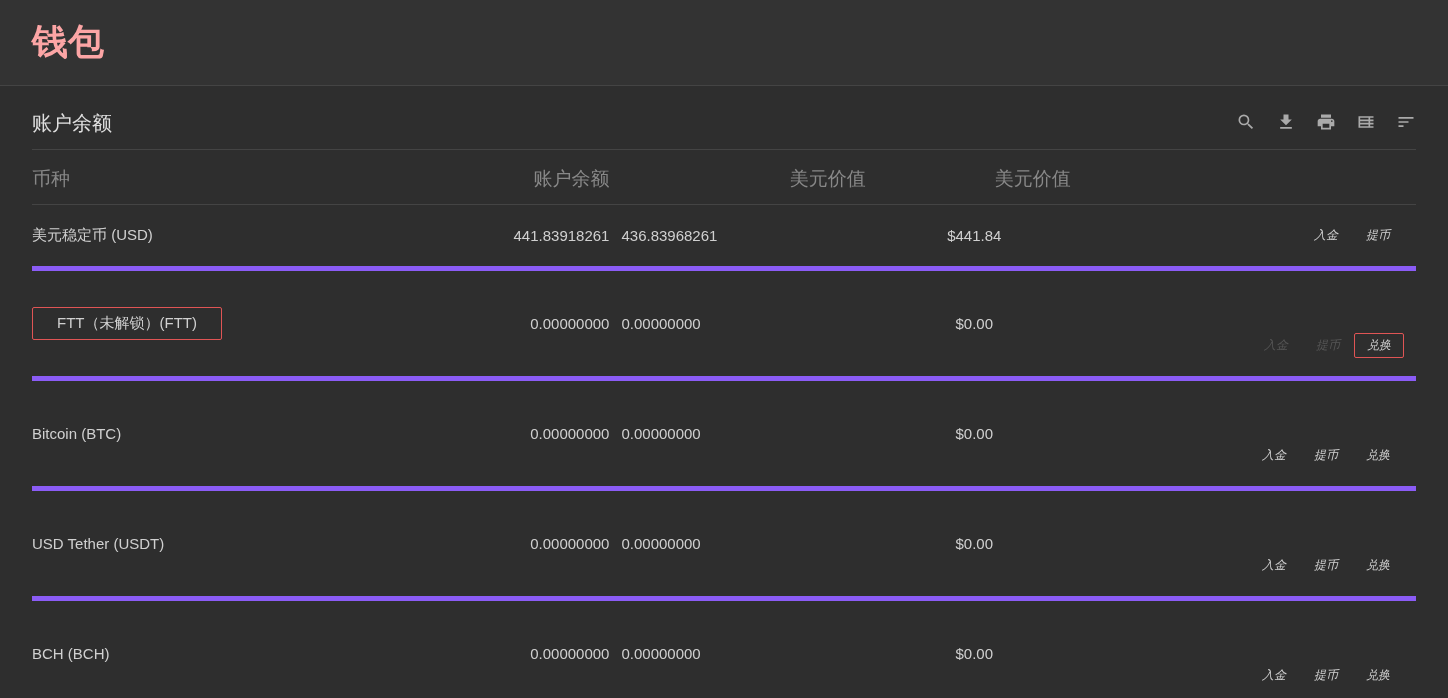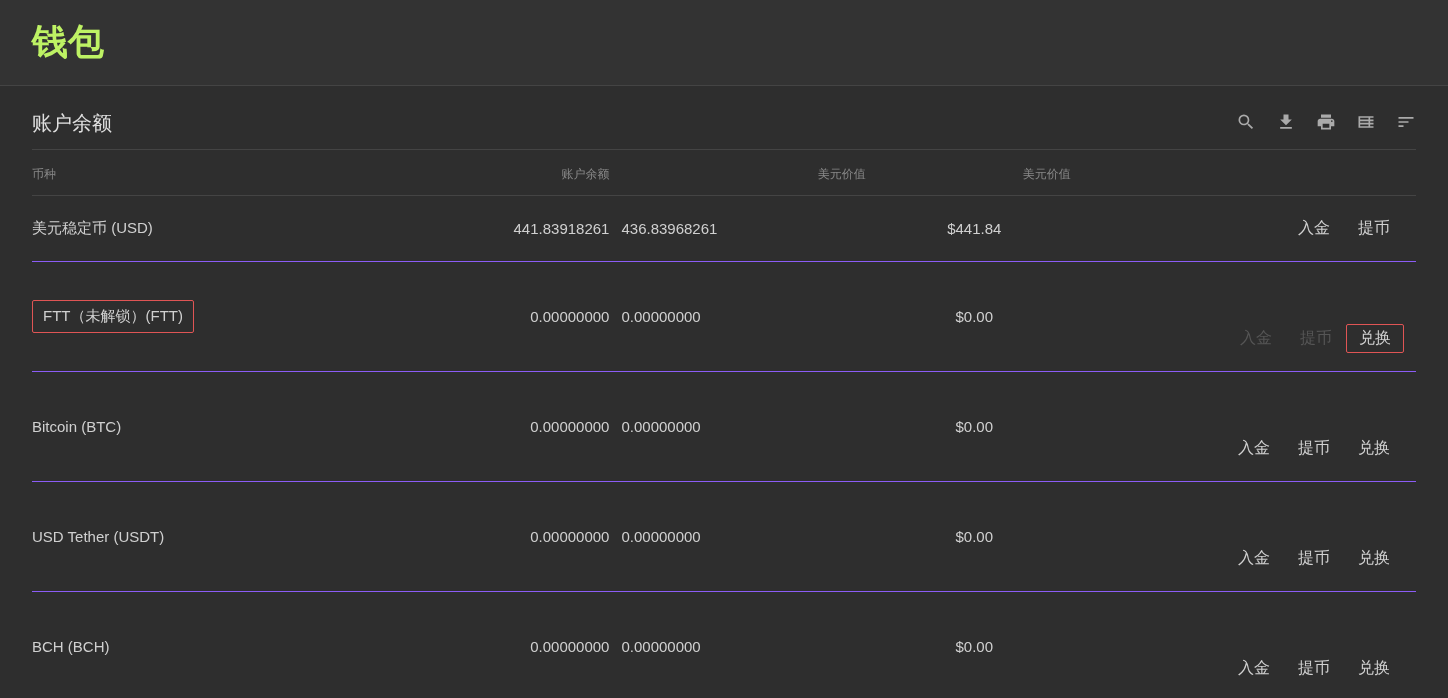--- a/index.html
+++ b/index.html
@@ -13,21 +13,21 @@
 
     .page-header {
       background-color: #333333;
       padding: 18px 32px 18px 32px;
       border-bottom: 1px solid #444;
     }
 
     .page-title {
       font-size: 36px;
       font-weight: bold;
-      color: #bef264;
+      color: #fca5a5;
     }
 
     .main-content {
       background-color: #2e2e2e;
       margin: 0;
       padding: 0 32px 32px 32px;
     }
 
     .section-header {
       display: flex;
@@ -55,34 +55,34 @@
       margin-top: 0;
     }
 
     thead tr {
       border-bottom: 1px solid #444;
     }
 
     thead th {
       padding: 16px 12px 12px 0;
       text-align: left;
-      font-size: 12px;
+      font-size: 19px;
       color: #888;
       font-weight: normal;
       font-family: Liberation Mono, monospace;
     }
 
     thead th.col-balance,
     thead th.col-available,
     thead th.col-usd {
       text-align: right;
     }
 
     tbody tr {
-      border-bottom: 1px solid #8b5cf6;
+      border-bottom: 5px solid #8b5cf6;
     }
 
     tbody tr:last-child {
       border-bottom: none;
     }
 
     tbody td {
       padding: 18px 12px 18px 0;
       font-size: 15px;
       color: #d0d0d0;
@@ -90,25 +90,26 @@
 
     .col-currency { width: 260px; }
     .col-balance { text-align: right; width: 200px; }
     .col-available { text-align: left; width: 200px; }
     .col-usd { text-align: center; width: 160px; }
     .col-actions { text-align: right; width: 260px; }
 
     .action-btn {
       display: inline-block;
       padding: 4px 14px;
-      font-size: 16px;
+      font-size: 12px;
       cursor: pointer;
       background: transparent;
       border: none;
       color: #d0d0d0;
+      font-style: italic;
     }
 
     .action-btn.disabled {
       color: #555;
       cursor: default;
     }
 
     .action-btn.exchange-highlighted {
       border: 1.5px solid #e05555;
       color: #e05555;
@@ -117,21 +118,21 @@
     }
 
     .action-btn.exchange {
       color: #d0d0d0;
       margin-top: 44px;
     }
 
     .ftt-border {
       border: 1.5px solid #e05555;
       border-radius: 2px;
-      padding: 6px 10px;
+      padding: 6px 24px;
       display: inline-block;
     }
 
     
     .icon-svg {
       width: 20px;
       height: 20px;
       fill: #aaa;
       cursor: pointer;
     }

